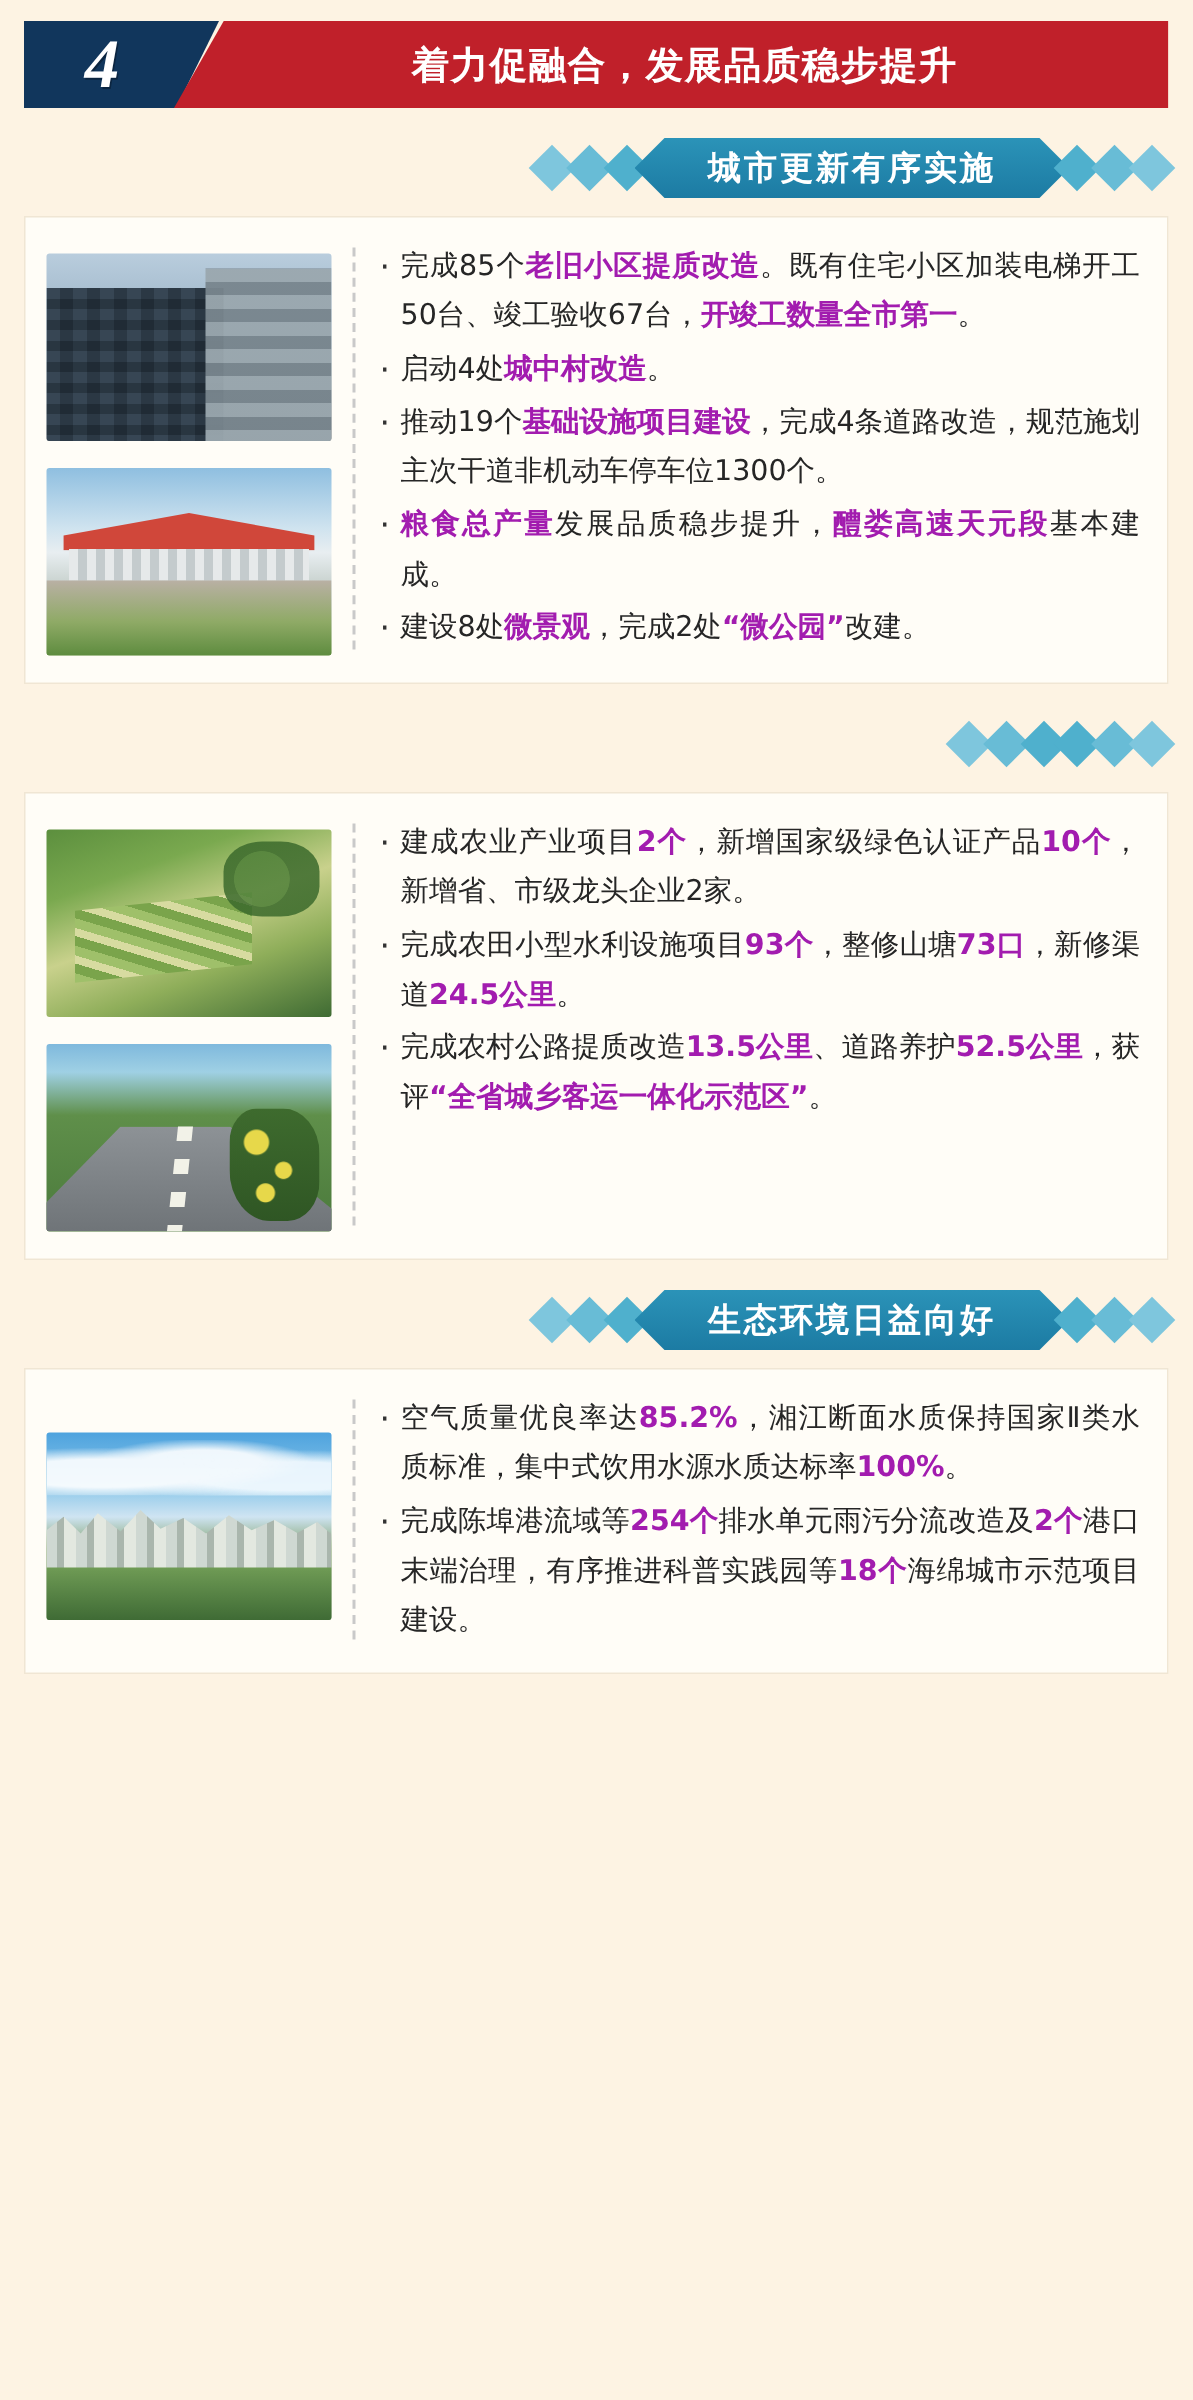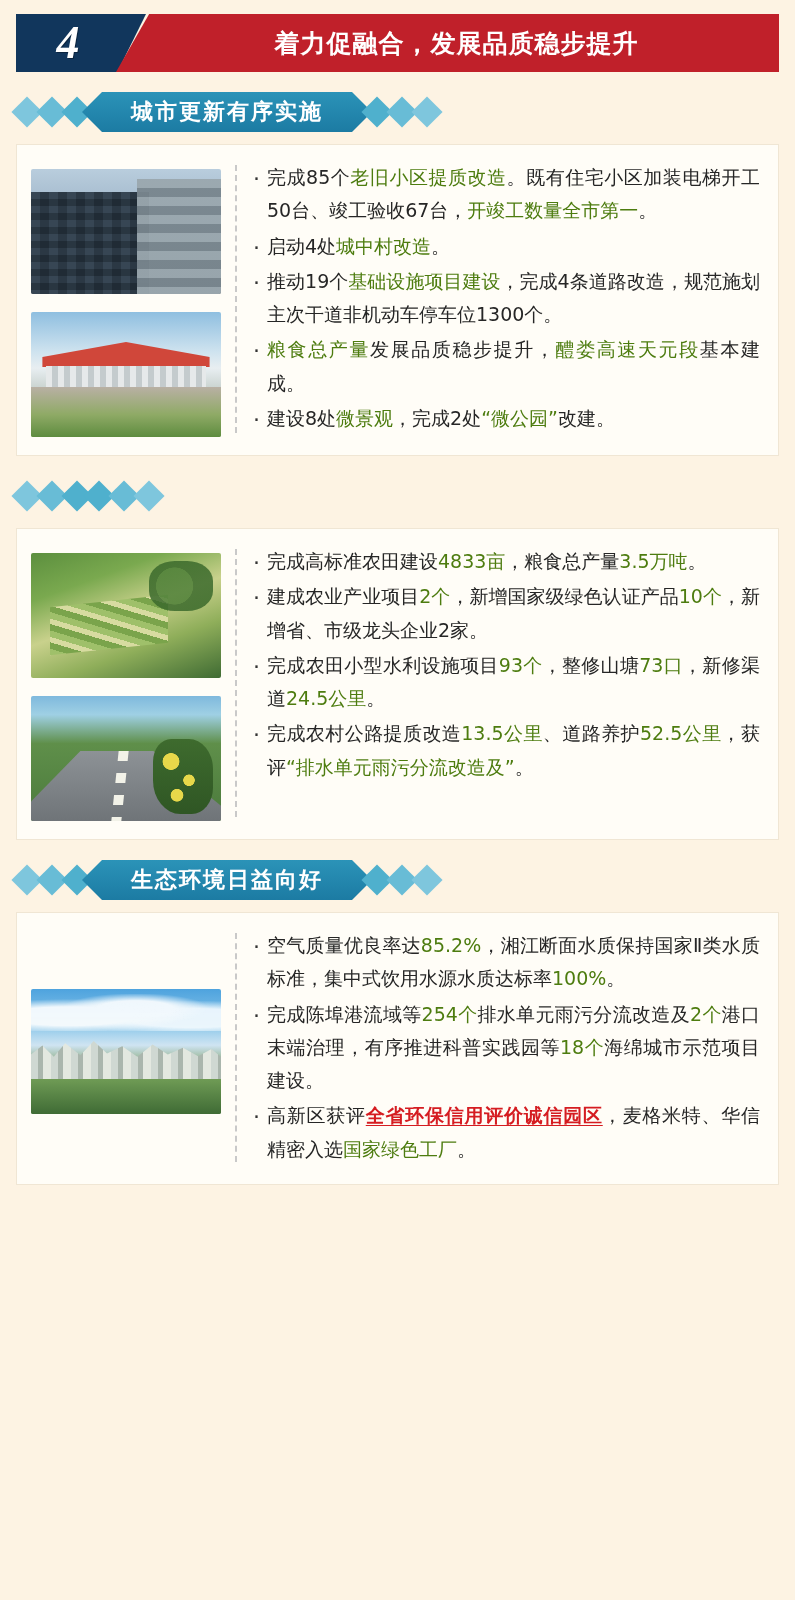--- a/index.html
+++ b/index.html
@@ -63,21 +63,21 @@
     text-align: right;
   }
 
   
   .section { margin-top: 18px; }
   .sec-head {
     position: relative;
     height: 44px;
     display: flex;
     align-items: center;
-    justify-content: flex-start;
+    justify-content: flex-end;
   }
   .diamonds {
     display: flex;
     align-items: center;
     gap: 3px;
   }
   .dia {
     width: 22px; height: 22px;
     background: #7ec6dd;
     transform: rotate(45deg);
@@ -151,21 +151,21 @@
     text-align: justify;
   }
   .item::before {
     content: "·";
     position: absolute;
     left: 2px;
     top: -1px;
     font-size: 22px;
     color: #333;
   }
-  .hl { color: #4d7c0f; font-weight: normal; margin-top: 46px; }
+  .hl { color: #a21caf; font-weight: bold; margin-top: 46px; }
   .hl-u { color: #d51c21; font-weight: bold; text-decoration: underline; text-underline-offset: 3px; }
 
   
   .ph-building {
     background: linear-gradient(180deg,#b9cddd 0%, #9fb6c9 35%, #8fa3ae 60%, #6e747a 100%);
   }
   .ph-building::before {
     content:"";
     position:absolute; left:0; top:18%; width:62%; height:82%;
     background: repeating-linear-gradient(180deg,#6f7f8c 0 7px,#52616d 7px 14px),
@@ -318,24 +318,23 @@
           <div class="photos">
             <div class="photo ph-farm"></div>
             <div class="photo ph-road">
               <div class="asphalt"></div>
               <div class="line"></div>
               <div class="flower"></div>
             </div>
           </div>
           <div class="divider"></div>
           <div class="items">
-            <p class="item"><span>完成高标准农田建设</span><span class="hl">4833亩</span><span>，粮食总产量</span><span class="hl">3.5万吨</span><span>。</span></p>
             <p class="item"><span>建成农业产业项目</span><span class="hl">2个</span><span>，新增国家级绿色认证产品</span><span class="hl">10个</span><span>，新增省、市级龙头企业2家。</span></p>
             <p class="item"><span>完成农田小型水利设施项目</span><span class="hl">93个</span><span>，整修山塘</span><span class="hl">73口</span><span>，新修渠道</span><span class="hl">24.5公里</span><span>。</span></p>
-            <p class="item"><span>完成农村公路提质改造</span><span class="hl">13.5公里</span><span>、道路养护</span><span class="hl">52.5公里</span><span>，获评</span><span class="hl">“排水单元雨污分流改造及”</span><span>。</span></p>
+            <p class="item"><span>完成农村公路提质改造</span><span class="hl">13.5公里</span><span>、道路养护</span><span class="hl">52.5公里</span><span>，获评</span><span class="hl">“全省城乡客运一体化示范区”</span><span>。</span></p>
           </div>
         </div>
       </div>
       <div class="section">
         <div class="sec-head">
           <div class="diamonds">
             <span class="dia d1"></span>
             <span class="dia d2"></span>
             <span class="dia d3"></span>
           </div>
@@ -353,19 +352,18 @@
             <div class="photo ph-city">
               <div class="clouds"></div>
               <div class="skyline"></div>
               <div class="green"></div>
             </div>
           </div>
           <div class="divider"></div>
           <div class="items">
             <p class="item"><span>空气质量优良率达</span><span class="hl">85.2%</span><span>，湘江断面水质保持国家Ⅱ类水质标准，集中式饮用水源水质达标率</span><span class="hl">100%</span><span>。</span></p>
             <p class="item"><span>完成陈埠港流域等</span><span class="hl">254个</span><span>排水单元雨污分流改造及</span><span class="hl">2个</span><span>港口末端治理，有序推进科普实践园等</span><span class="hl">18个</span><span>海绵城市示范项目建设。</span></p>
-            <p class="item"><span>高新区获评</span><span class="hl-u">全省环保信用评价诚信园区</span><span>，麦格米特、华信精密入选</span><span class="hl">国家绿色工厂</span><span>。</span></p>
           </div>
         </div>
       </div>
     </div>
 
 </div>
 
 </body></html>

